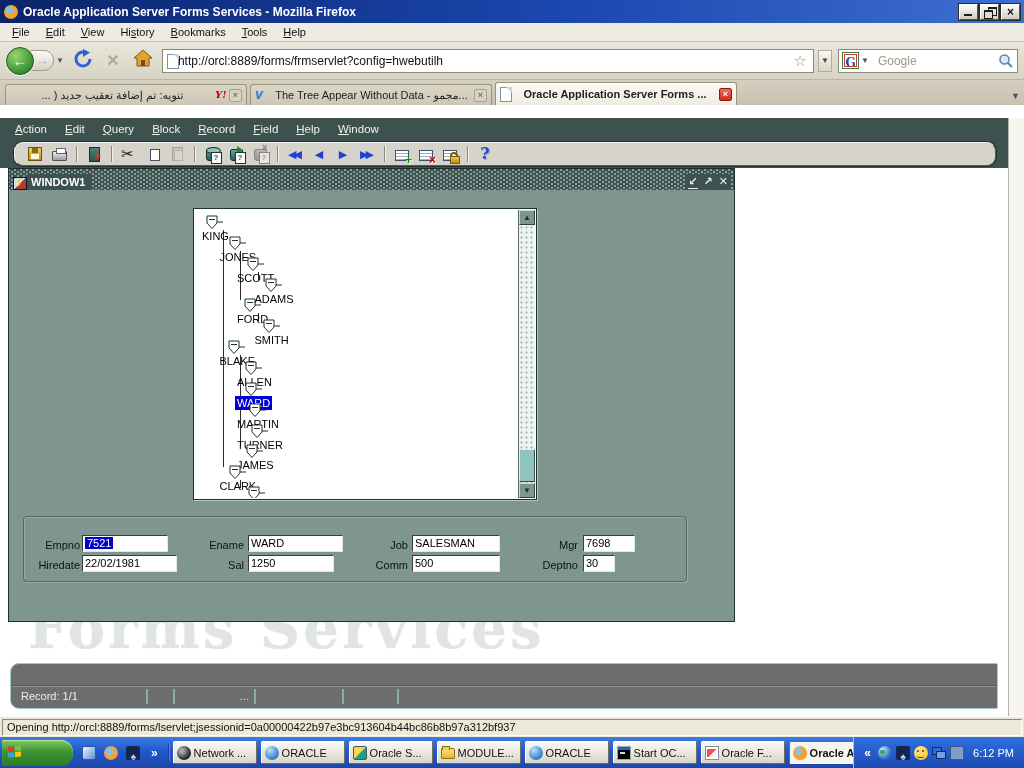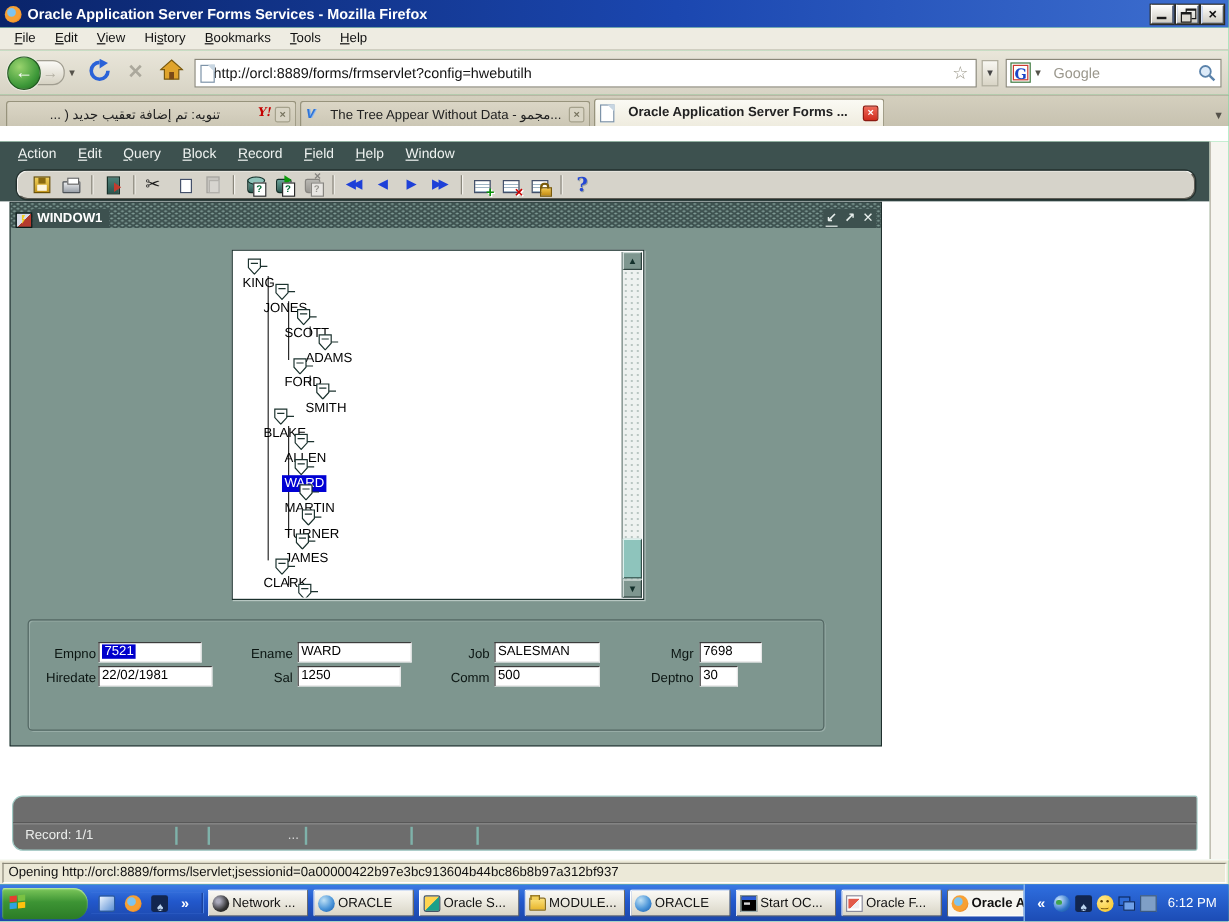--- a/index.html
+++ b/index.html
@@ -134,21 +134,21 @@
   .tnode.selected .tlabel{background:#0000d4;color:#fff;}
   .tree-scroll{position:absolute;right:1px;top:1px;bottom:1px;width:17px;background:#eef2f0;border-left:1px solid #5a6e6a;}
   .sbtn{position:absolute;left:0;width:16px;height:15px;background:#7e968f;border:1px solid;border-color:#cdd9d5 #2f433f #2f433f #cdd9d5;color:#13302b;font-size:8px;text-align:center;line-height:14px;}
   .sbtn.up{top:0;}
   .sbtn.down{bottom:0;}
   .strack{position:absolute;left:0;top:15px;bottom:15px;width:16px;
     background-image:radial-gradient(#b9c6c2 1px,transparent 1.3px);background-size:5px 5px;background-color:#eef2f0;}
   .sthumb{position:absolute;left:0;bottom:16px;width:16px;height:33px;background:#8ec4bc;border:1px solid;border-color:#dcf0ec #35514b #35514b #dcf0ec;}
 
   
-  .block-frame{position:absolute;left:14px;top:326px;width:664px;height:93px;border:1px solid #546864;border-radius:4px;box-shadow:inset 1px 1px 0 #97aca6,1px 1px 0 #97aca6;}
+  .block-frame{position:absolute;left:14px;top:326px;width:664px;height:66px;border:1px solid #546864;border-radius:4px;box-shadow:inset 1px 1px 0 #97aca6,1px 1px 0 #97aca6;}
   .flabel{position:absolute;font-size:11px;color:#0b1512;text-align:right;}
   .pos-l-empno{left:2px;top:22px;width:54px;}
   .pos-l-hiredate{left:2px;top:42px;width:54px;}
   .pos-l-ename{left:150px;top:22px;width:70px;}
   .pos-l-sal{left:150px;top:42px;width:70px;}
   .pos-l-job{left:300px;top:22px;width:84px;}
   .pos-l-comm{left:300px;top:42px;width:84px;}
   .pos-l-mgr{left:484px;top:22px;width:70px;}
   .pos-l-deptno{left:484px;top:42px;width:70px;}
   .ffield{position:absolute;height:17px;background:#fff;border:1px solid;border-color:#3c3c3c #e6e6e6 #e6e6e6 #3c3c3c;font-size:11px;color:#000;padding:1px 2px;white-space:nowrap;overflow:hidden;}
@@ -373,20 +373,23 @@
             <span class="ticn i-lock-record"></span>
           </span>
           <span class="tsep"></span>
           <span class="tbtn">
             <span class="ticn i-help"></span>
           </span>
         </div>
     </div>
 
     <div class="f-canvas">
+      <div class="watermark-wrap">
+        <span class="watermark">Forms Services</span>
+      </div>
 
       <div class="window1">
         <div class="w1-titlebar">
           <span class="w1-icon"></span>
           <span class="w1-title">WINDOW1</span>
           <span class="w1-fill"></span>
           <span class="w1-btns">
             <span class="w1btn min">↙</span>
             <span class="w1btn">↗</span>
             <span class="w1btn">✕</span>

